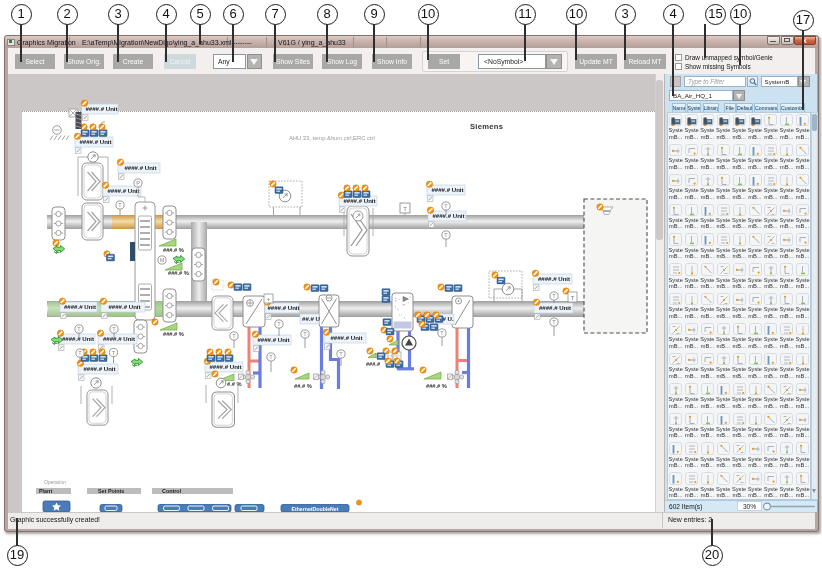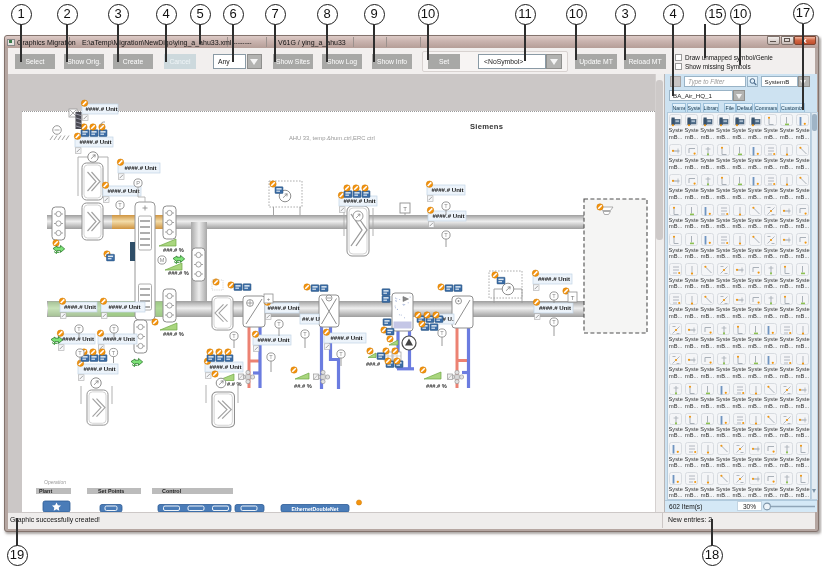--- a/index.html
+++ b/index.html
@@ -40,23 +40,23 @@
 <div class="co" style="left:264.5px;top:3.5px">7</div>
 <div class="co" style="left:316.5px;top:3.5px">8</div>
 <div class="co" style="left:363.5px;top:3.5px">9</div>
 <div class="co" style="left:417.5px;top:3.5px">10</div>
 <div class="co" style="left:514.5px;top:3.5px">11</div>
 <div class="co" style="left:565.5px;top:3.5px">10</div>
 <div class="co" style="left:614.5px;top:3.5px">3</div>
 <div class="co" style="left:662.5px;top:3.5px">4</div>
 <div class="co" style="left:705px;top:3.5px">15</div>
 <div class="co" style="left:729.5px;top:3.5px">10</div>
-<div class="co" style="left:792.5px;top:3px">17</div>
+<div class="co" style="left:792.5px;top:10px">17</div>
 <div class="co" style="left:6.5px;top:544.5px">19</div>
-<div class="co" style="left:701.5px;top:544.5px">18</div>
+<div class="co" style="left:701.5px;top:544.5px">20</div>
 
 <div class="abs" style="left:4px;top:35px;width:815px;height:497px;background:#b5a6a1;border:1px solid #83736d;border-radius:3px;box-shadow:1.5px 2px 2.5px rgba(90,80,75,.5);z-index:1"></div>
 <div class="abs" style="left:5px;top:36px;width:813px;height:12px;background:linear-gradient(#dccac6,#c9b3ae 45%,#b59e97);border-radius:2.5px 2.5px 0 0;z-index:2"></div>
 
 <div class="abs" style="left:69px;top:37px;width:1px;height:10px;background:#9c918d;z-index:3"></div>
 <div class="abs" style="left:227px;top:37px;width:1px;height:10px;background:#9c918d;z-index:3"></div>
 <div class="abs" style="left:266px;top:37px;width:1px;height:10px;background:#9c918d;z-index:3"></div>
 <div class="abs" style="left:353px;top:37px;width:1px;height:10px;background:#9c918d;z-index:3"></div>
 <div class="abs" style="left:386px;top:37px;width:1px;height:10px;background:#9c918d;z-index:3"></div>
 <div class="abs" style="left:420px;top:37px;width:1px;height:10px;background:#9c918d;z-index:3"></div>

